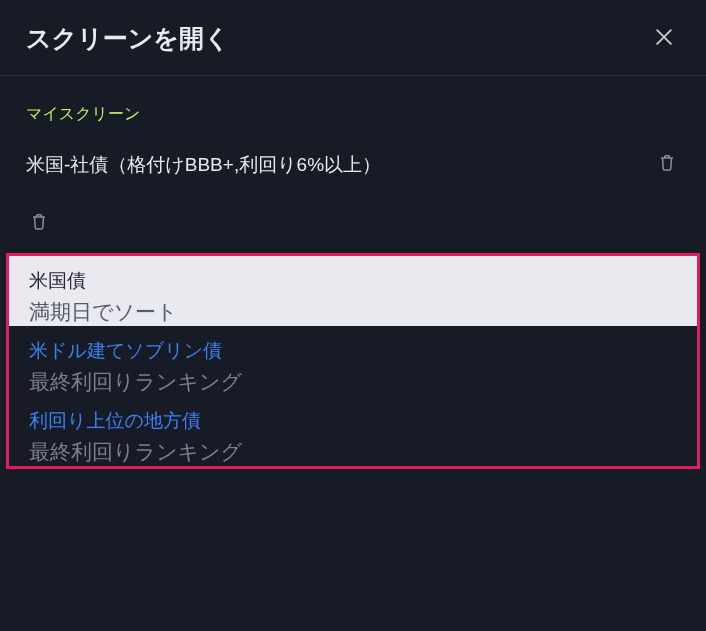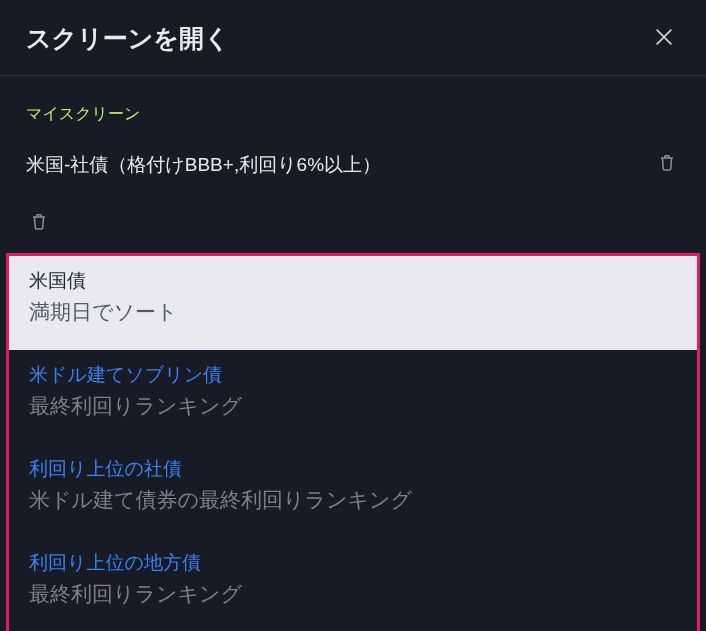--- a/index.html
+++ b/index.html
@@ -64,21 +64,21 @@
 
     .highlight-box {
       border: 3px solid #e31c5f;
       margin: 0 6px 0 6px;
     }
     .section-label.inside {
       padding-top: 8px;
       padding-left: 20px;
     }
     .pop-row {
-      padding: 12px 20px 24px 20px;
+      padding: 12px 20px 0 20px;
       cursor: pointer;
     }
     .pop-row.active {
       background: #e8eaf0;
       padding-left: 20px;
     }
     .pop-title {
       font-size: 19px;
       color: #3b82f6;
       font-weight: 500;
@@ -138,22 +138,18 @@
   <div class="pop-row active">
     <div class="pop-title">米国債</div>
     <div class="pop-sub">満期日でソート</div>
   </div>
 
   <div class="pop-row">
     <div class="pop-title">米ドル建てソブリン債</div>
     <div class="pop-sub">最終利回りランキング</div>
   </div>
 
-  <div class="pop-row">
-    <div class="pop-title">利回り上位の社債</div>
-    <div class="pop-sub">米ドル建て債券の最終利回りランキング</div>
-  </div>
 
   <div class="pop-row">
     <div class="pop-title">利回り上位の地方債</div>
     <div class="pop-sub">最終利回りランキング</div>
   </div>
 </div>
 
 </body></html>

